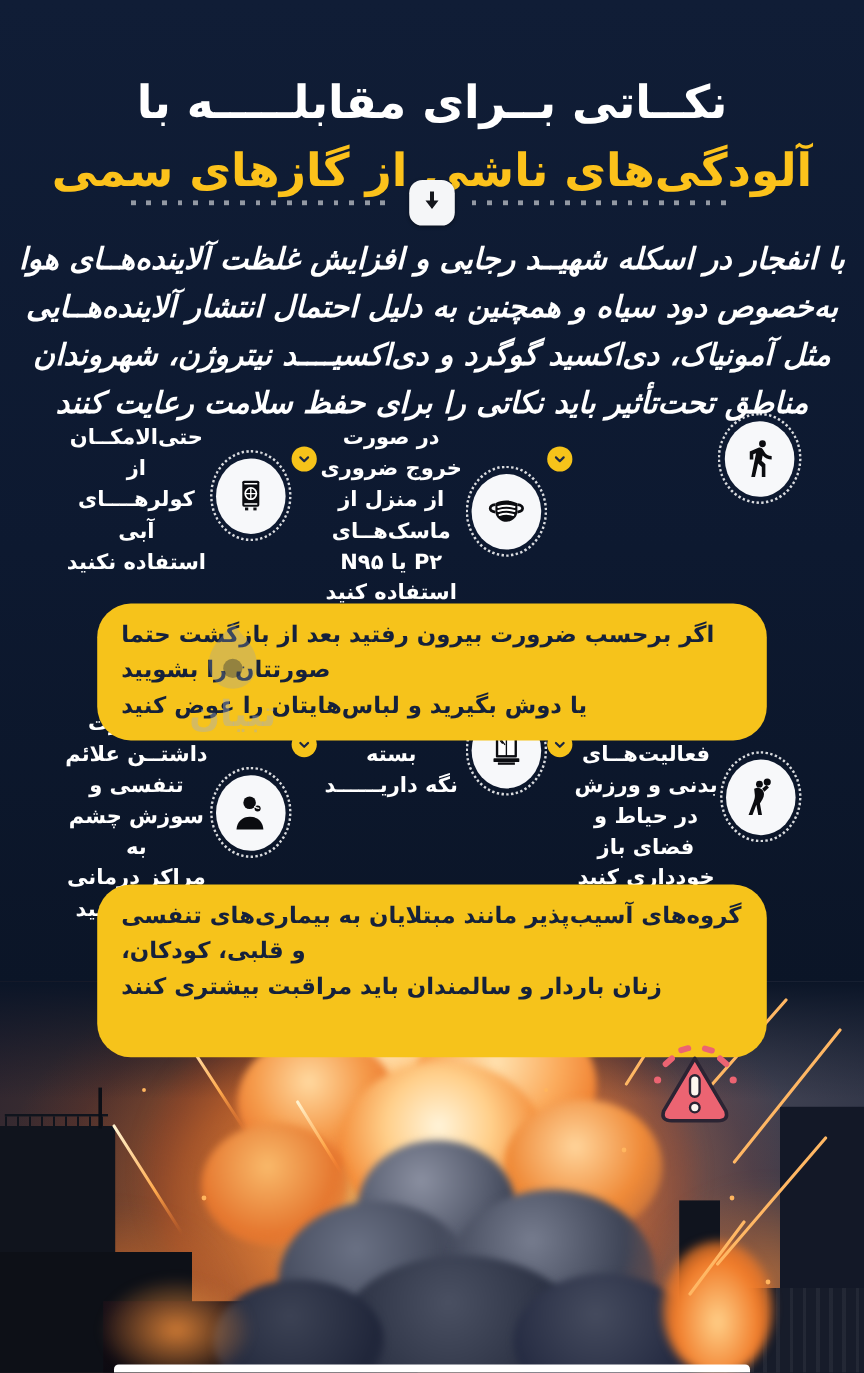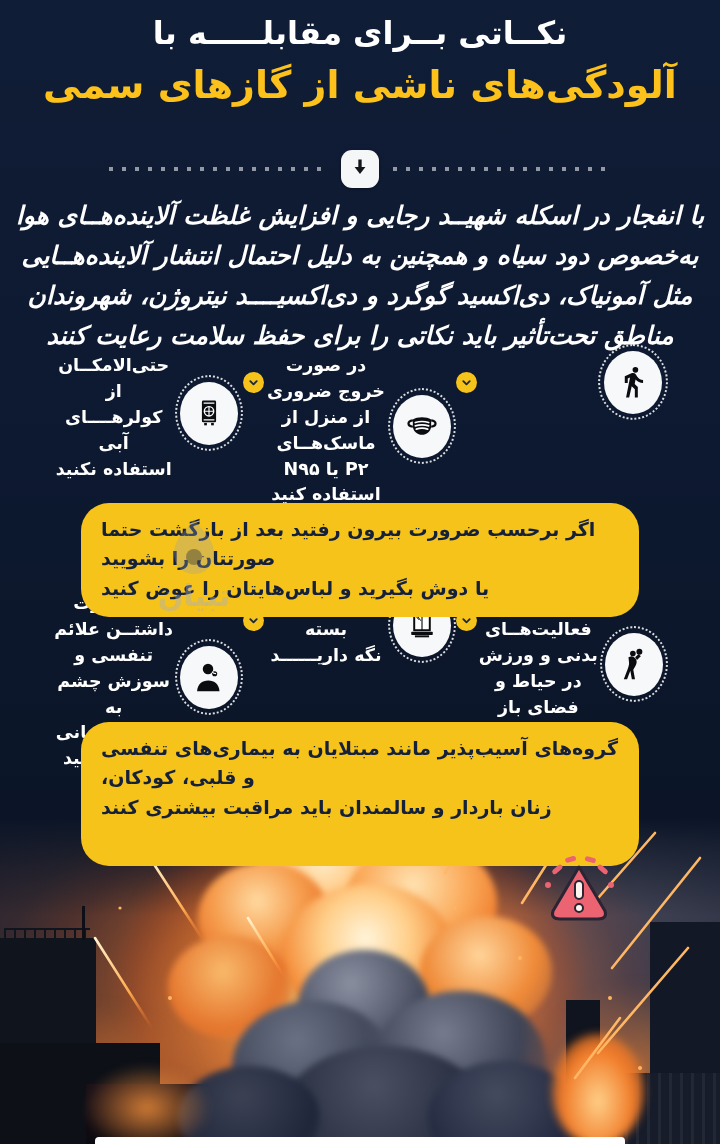--- a/index.html
+++ b/index.html
@@ -5,21 +5,21 @@
   * { margin:0; padding:0; box-sizing:border-box; }
   html,body { background:#000; }
   body { font-family:"DejaVu Sans","Liberation Sans",sans-serif; }
   .canvas{
     position:relative; width:720px; height:1144px; margin:0 auto; overflow:hidden;
     background:linear-gradient(180deg,#101d36 0%, #0d1930 40%, #0b1527 72%);
     direction:rtl;
   }
   
   .header{ position:absolute; top:10px; left:0; right:0; text-align:center; z-index:4;}
-  .title1{ color:#ffffff; font-size:32px; font-weight:800; line-height:1.45; letter-spacing:-1px;}
+  .title1{ color:#ffffff; font-size:38px; font-weight:800; line-height:1.45; letter-spacing:-1px;margin-top:48px;}
   .title2{ color:#fcc21b; font-size:38px; font-weight:700; line-height:1.35; margin-top:4px; letter-spacing:-1px;}
   
   .divider{ position:absolute; top:148px; left:0; right:0; height:42px; display:flex; align-items:center; justify-content:center; gap:14px; z-index:4;}
   .dotline{ width:218px; height:4px;
     background-image:repeating-linear-gradient(90deg, rgba(255,255,255,.55) 0 4px, transparent 4px 13px);}
   .scroll-btn{ width:38px; height:38px; background:#f5f6f8; border-radius:11px; display:flex; align-items:center; justify-content:center; box-shadow:0 1px 3px rgba(0,0,0,.4);}
   
   .intro{ position:absolute; top:196px; left:0; right:0; text-align:center; color:#fff;
     font-size:25px; font-weight:700; line-height:1.6; white-space:pre-line; z-index:4;font-style:italic;}
   
@@ -29,21 +29,21 @@
   .icon-ring{ width:70px; height:76px; border:2px dotted rgba(255,255,255,.85); border-radius:50%;
     display:flex; align-items:center; justify-content:center; padding:3px;}
   .icon-circle{ width:58px; height:63px; background:#f7f8fa; border-radius:50%;
     display:flex; align-items:center; justify-content:center;}
   .caption{ margin-top:9px; color:#fff; font-size:17.5px; font-weight:700; line-height:1.48;
     text-align:center; white-space:pre-line;}
   .chev{ margin-top:28px; width:21px; height:21px; background:#f6c31a; border-radius:50%;
     display:flex; align-items:center; justify-content:center; flex:0 0 auto;}
   
   .banner-wrap{ position:absolute; left:0; right:0; z-index:5;}
-  .bw1{ top:503px; } .bw2{ top:722px; }
+  .bw1{ top:503px; } .bw2{ top:737px; }
   .banner{ position:relative; width:558px; margin:0 auto; background:#f6c31b; border-radius:28px;
     padding:12px 20px 14px; color:#15213b; font-size:19px; font-weight:800; line-height:1.55;
     text-align:left; white-space:pre-line;}
   .warn{ position:absolute; right:22px; bottom:-38px; width:76px; height:82px; }
   
   .watermark{ position:absolute; top:516px; left:146px; width:96px; text-align:center; z-index:6; pointer-events:none;}
   .wm-text{ display:block; font-size:30px; font-weight:700; color:rgba(165,175,195,.42); margin-top:-4px;}
   
   .scene{ position:absolute; top:818px; left:0; width:720px; height:326px; overflow:hidden; z-index:1;
     background:

